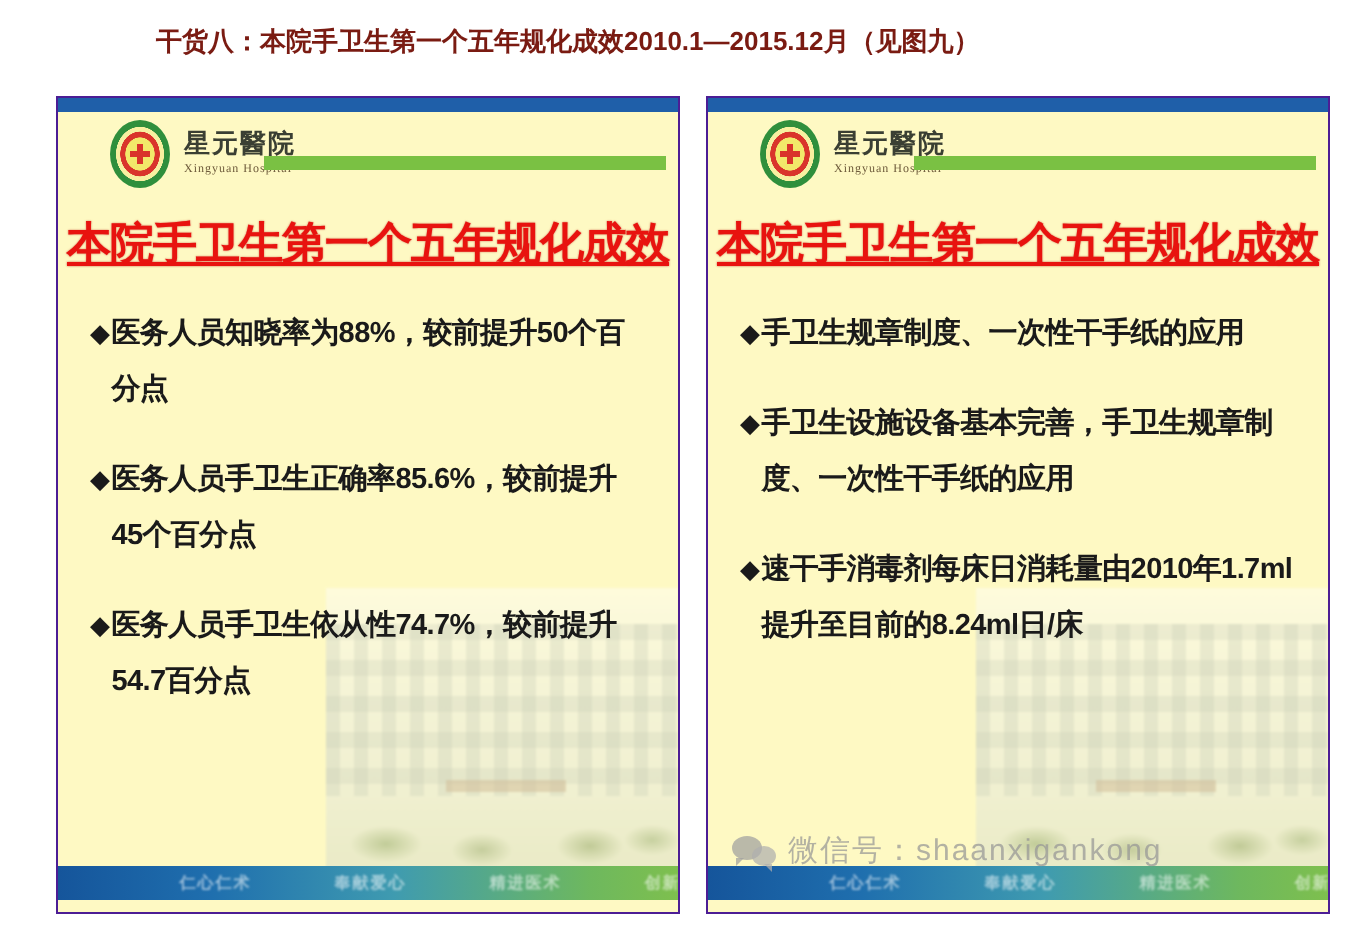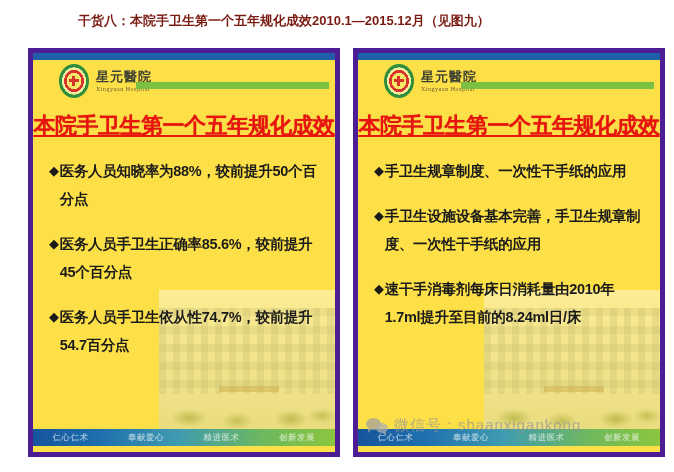--- a/index.html
+++ b/index.html
@@ -36,23 +36,23 @@
     top: 48px;
     width: 674px;
     height: 412px;
   }
 
   .slide {
     position: absolute;
     top: 0;
     width: 312px;
     height: 409px;
-    background: #fde047;
+    background: #fef9c3;
     overflow: hidden;
-    border: 5px solid #4c1d95;
+    border: 1px solid #4c1d95;
     box-sizing: border-box;
   }
   .slide.left  { left: 28px; }
   .slide.right { left: 353px; }
 
   
   .slide-topbar {
     position: absolute;
     left: 0; top: 0;
     width: 100%;
@@ -208,20 +208,21 @@
   .slide-footer {
     position: absolute;
     left: 0;
     bottom: 6px;
     width: 100%;
     height: 17px;
     background: linear-gradient(to right, #15559b 0%, #1f6fae 22%, #3f9bb0 48%, #6eb85e 76%, #8cc63f 100%);
     display: flex;
     align-items: center;
     justify-content: space-around;
+    padding-left: 40px;
   }
   .footer-word {
     font-size: 8px;
     font-weight: bold;
     color: rgba(255,255,255,0.55);
     letter-spacing: 1px;
     filter: blur(0.6px);
     white-space: nowrap;
   }
 

